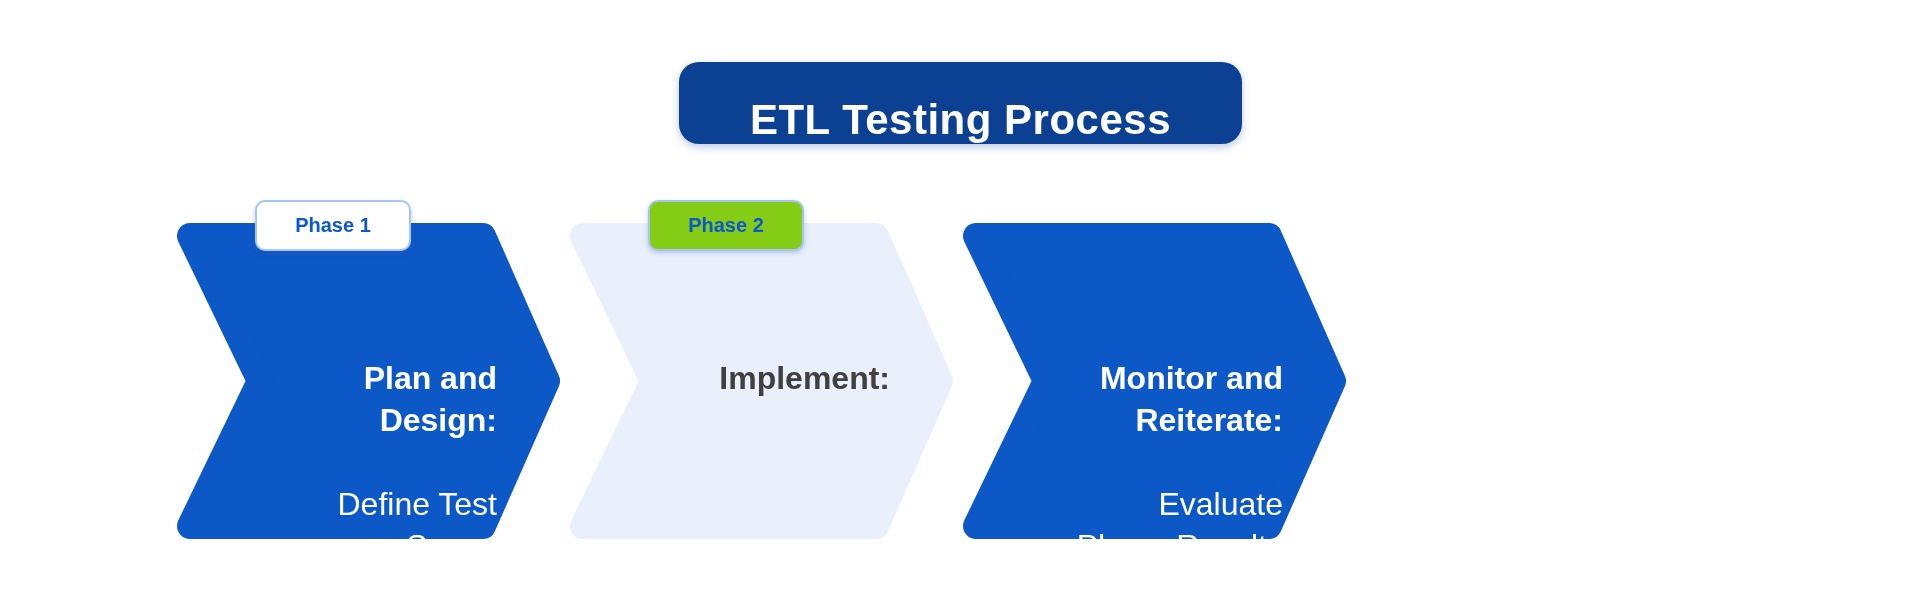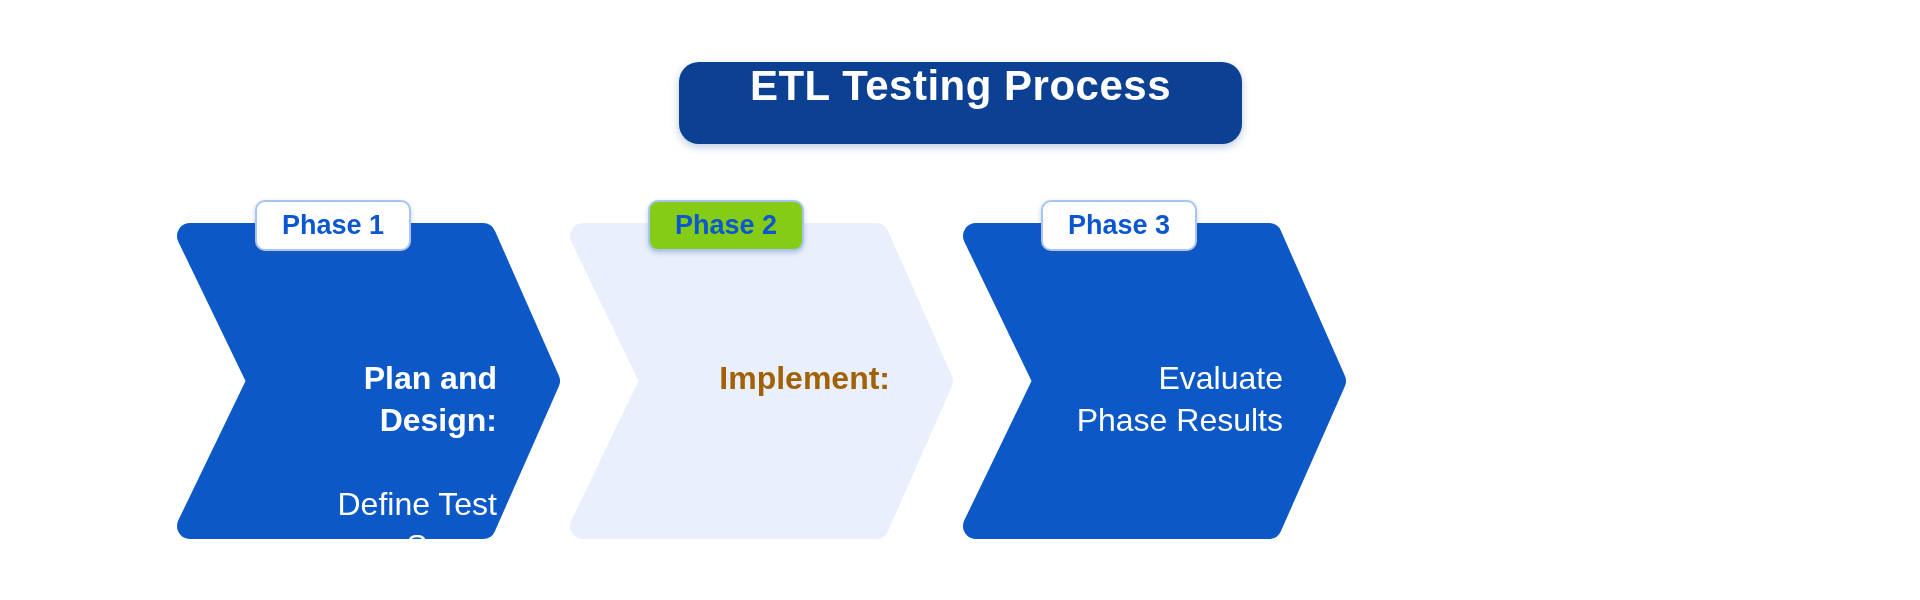--- a/index.html
+++ b/index.html
@@ -9,21 +9,21 @@
     background:#ffffff;
     overflow:hidden;
     font-family:"Liberation Sans", sans-serif;
   }
   
   .banner{
     position:absolute;
     left:679px;top:62px;
     width:563px;height:82px;
     border-radius:20px;
-    display:flex;align-items:flex-start;justify-content:center;
+    display:flex;align-items:flex-end;justify-content:center;
     color:#ffffff;
     font-size:42px;font-weight:700;
     letter-spacing:0.5px;
     box-shadow:0 3px 8px rgba(11,64,148,0.28);
   }
   
   .phase{
     position:absolute;
     top:223px;
     width:383px;height:316px;
@@ -38,21 +38,21 @@
     display:block;
   }
   .badge{
     position:absolute;
     left:78px;top:-23px;
     width:156px;height:51px;
     box-sizing:border-box;
     border:2px solid;
     border-radius:10px;
     display:flex;align-items:center;justify-content:center;
-    font-size:27px;font-weight:700;
+    font-size:20px;font-weight:700;
     box-shadow:0 2px 5px rgba(60,90,160,0.30);
     text-align:right;
   }
   .phase-text{
     position:absolute;
     left:90px;top:92px;
     width:230px;
     text-align:right;
     font-size:32px;
     line-height:42px;
@@ -85,32 +85,31 @@
     </div>
   </div>
 
   <div class="phase p2">
     <svg class="chev" viewBox="0 0 383 316" aria-hidden="true">
       <path d="M13,13 H306 L370,158 L306,303 H13 L83,158 Z" stroke-width="26" stroke-linejoin="round" fill="#E9F0FC" stroke="#E9F0FC"></path>
     </svg>
     <div class="badge" style="color: rgb(11, 87, 207); border-color: rgb(166, 198, 241); background-color: #84cc16;">
       <span>Phase 2</span>
     </div>
-    <div class="phase-text" style="color: #a16207;">
+    <div class="phase-text" style="color: #404040;">
       <div class="phase-title">Implement:</div>
     </div>
   </div>
 
   <div class="phase p3">
     <svg class="chev" viewBox="0 0 383 316" aria-hidden="true">
       <path d="M13,13 H306 L370,158 L306,303 H13 L83,158 Z" stroke-width="26" stroke-linejoin="round" fill="#0D58C7" stroke="#0D58C7"></path>
     </svg>
-    <div class="badge" style="color: rgb(11, 87, 207); border-color: rgb(166, 198, 241); background-color: rgb(255, 255, 255);">
-      <span>Phase 3</span>
-    </div>
     <div class="phase-text" style="color: rgb(255, 255, 255);">
+      <div class="phase-title">Monitor and
+Reiterate:</div>
       <div class="phase-desc">Evaluate
 Phase Results</div>
     </div>
   </div>
 
 
 </div>
 
 </body></html>

